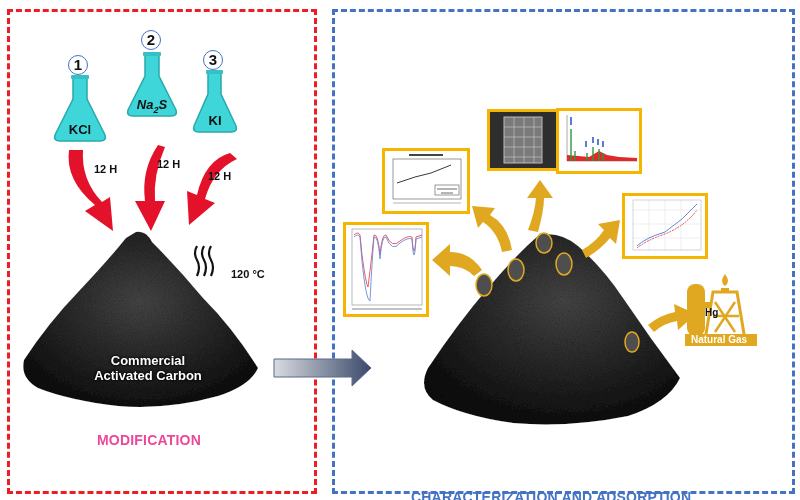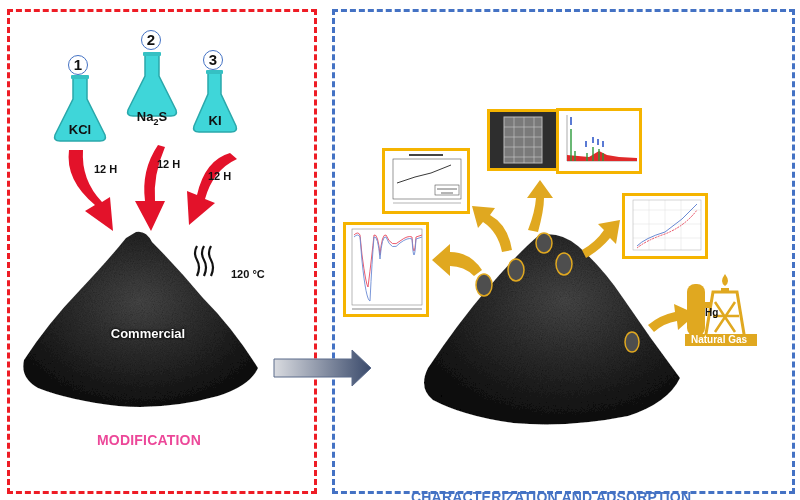--- a/index.html
+++ b/index.html
@@ -9,21 +9,21 @@
   .panel { position: absolute; box-sizing: border-box; }
   .panel-left { left: 7px; top: 9px; width: 310px; height: 485px; border: 3px dashed #ee1c25; }
   .panel-right { left: 332px; top: 9px; width: 463px; height: 485px; border: 3px dashed #4472c4; }
   .step-num { position: absolute; width: 18px; height: 18px; border: 1.5px solid #4472c4; border-radius: 50%;
               background: #fff; font: bold 15px "Liberation Sans", sans-serif; color: #111;
               text-align: center; line-height: 18px; }
   .flask-label { position: absolute; font: bold 13px "Liberation Sans", sans-serif; color: #111;
                  text-align: center; width: 40px; }
   .time-label { position: absolute; font: bold 11px "Liberation Sans", sans-serif; color: #111; }
   .pile-label { position: absolute; color: #fff; font: bold 13px "Liberation Sans", sans-serif;
-                text-align: center; text-shadow: 0 0 3px #000, 0 0 2px #000; line-height: 15px; }
+                text-align: center; text-shadow: 0 0 3px #000, 0 0 2px #000; line-height: 15px; margin-top: 27px; }
   .section-title { position: absolute; font: bold 14px "Liberation Sans", sans-serif; letter-spacing: 0.2px; }
   .thumb { position: absolute; box-sizing: border-box; border: 3px solid #f5b400; background: #fff; }
   .gas-label { position: absolute; font: bold 10px "Liberation Sans", sans-serif; color: #fff; }
   .hg-label { position: absolute; font: bold 10px "Liberation Sans", sans-serif; color: #111; }
   .temp-label { position: absolute; font: bold 11px "Liberation Sans", sans-serif; color: #111; margin-left: 18px; }
 </style>
 </head>
 <body>
 
 <div class="panel panel-left"></div>
@@ -36,21 +36,21 @@
 <svg class="abs" style="left:50px; top:75px;" width="60" height="68" viewBox="0 0 60 68">
   <path d="M23 2 L37 2 L37 24 L55 60 Q57 66 50 66 L10 66 Q3 66 5 60 L23 24 Z" fill="#3fd6d9" stroke="#2aa8ab" stroke-width="1.5"></path>
   <rect x="21" y="0" width="18" height="4" rx="1" fill="#35c0c3"></rect>
 </svg>
 <div class="flask-label" style="left:60px; top:122px;">KCl</div>
 
 <svg class="abs" style="left:124px; top:52px;" width="56" height="66" viewBox="0 0 56 66">
   <path d="M21 2 L35 2 L35 24 L52 58 Q54 64 47 64 L9 64 Q2 64 4 58 L21 24 Z" fill="#3fd6d9" stroke="#2aa8ab" stroke-width="1.5"></path>
   <rect x="19" y="0" width="18" height="4" rx="1" fill="#35c0c3"></rect>
 </svg>
-<div class="flask-label" style="left:132px; top:109px;"><span>Na</span><sub style="font-size:9px;">2</sub><span>S</span></div>
+<div class="flask-label" style="left:132px; top:97px;font-style:italic;"><span>Na</span><sub style="font-size:9px;">2</sub><span>S</span></div>
 
 <svg class="abs" style="left:190px; top:70px;" width="50" height="64" viewBox="0 0 50 64">
   <path d="M18 2 L31 2 L31 24 L46 56 Q48 62 41 62 L9 62 Q2 62 4 56 L18 24 Z" fill="#3fd6d9" stroke="#2aa8ab" stroke-width="1.5"></path>
   <rect x="16" y="0" width="17" height="4" rx="1" fill="#35c0c3"></rect>
 </svg>
 <div class="flask-label" style="left:195px; top:113px;">KI</div>
 
 <svg class="abs" style="left:55px; top:145px;" width="200" height="92" viewBox="0 0 200 92">
   <g>
     <path d="M14 5 Q10 35 40 60 L30 66 L58 86 L55 52 L47 57 Q26 35 28 5 Z" fill="#e3122a"></path>
@@ -84,20 +84,21 @@
         <feTurbulence type="fractalNoise" baseFrequency="0.9" numOctaves="2" result="n"></feTurbulence>
       <feColorMatrix in="n" type="saturate" values="0" result="g"></feColorMatrix>
       <feComposite in="g" in2="SourceGraphic" operator="in" result="t"></feComposite>
       <feBlend in="SourceGraphic" in2="t" mode="multiply"></feBlend>
       </filter>
   </defs>
   <path d="M118 4 Q128 2 134 14 Q160 40 185 70 Q215 100 240 140 Q232 158 200 168 Q150 182 100 178 Q50 172 20 160 Q2 150 6 132 Q30 95 62 62 Q92 30 108 10 Z" fill="url(#pileA)" filter="url(#roughA)"></path>
 </svg>
 <div class="pile-label" style="left:78px; top:326px; width:140px;">
   <div>Commercial</div>
+  <div>Activated Carbon</div>
 </div>
 
 <div class="section-title" style="left:97px; top:432px; color:#ec4899;">MODIFICATION</div>
 
 <svg class="abs" style="left:272px; top:348px;" width="100" height="40" viewBox="0 0 100 40">
   <defs>
     <linearGradient id="arrGrad" x1="0" x2="1" y1="0" y2="0">
       <stop offset="0%" stop-color="#d9dbe0"></stop>
       <stop offset="100%" stop-color="#3a4a6b"></stop>
     </linearGradient>

